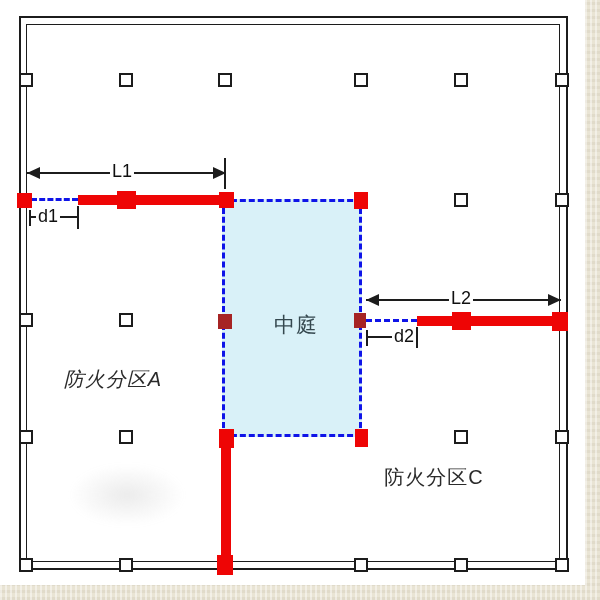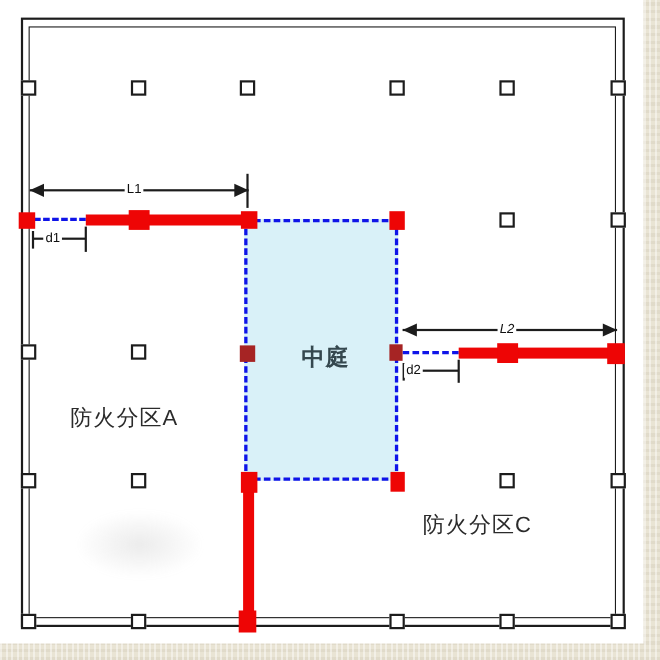--- a/index.html
+++ b/index.html
@@ -24,26 +24,26 @@
   }
   .wall{position:absolute;box-sizing:border-box;}
   #wall-outer{left:19px;top:16px;width:549px;height:554px;border:2px solid #1c1c1c;}
   #wall-inner{left:26px;top:24px;width:534px;height:538px;border:1.5px solid #1c1c1c;}
   #plan-layer div{position:absolute;box-sizing:border-box;}
   .zone-label{
     position:absolute;width:150px;text-align:center;
     font-size:20px;letter-spacing:1px;color:#2b2b2b;white-space:nowrap;
   }
   #zone-c{left:235px;top:108px;}
-  #zone-a{left:38px;top:366px;}
+  #zone-a{left:38px;top:366px;font-style:italic;}
   #zone-b{left:359px;top:464px;}
-  #atrium-label{left:221px;top:311px;font-size:21px;color:#35484f;font-weight:bold;}
+  #atrium-label{left:221px;top:311px;font-size:21px;color:#35484f;}
   .dim-label{
     position:absolute;transform:translate(-50%,-50%);
-    background:#ffffff;padding:0 2px;font-size:12px;color:#101010;line-height:1.1;
+    background:#ffffff;padding:0 2px;font-size:18px;color:#101010;line-height:1.1;
     white-space:nowrap;
   }
 </style>
 </head>
 <body>
 
 <div id="stage">
   <div id="canvas-white"></div>
   <div id="watermark"></div>
   <div id="wall-outer" class="wall"></div>
@@ -87,27 +87,27 @@
       <div style="left: 218px; top: 313.5px; width: 14px; height: 15px; background: rgb(166, 36, 36);"></div>
       <div style="left: 354px; top: 312.5px; width: 12px; height: 15px; background: rgb(166, 36, 36);"></div>
       <div style="left: 27px; top: 172px; width: 199px; height: 2px; background: rgb(28, 28, 28);"></div>
       <div style="left: 27px; top: 167px; width: 0px; height: 0px; border-style: solid; border-width: 6px 13px 6px 0px; border-color: transparent rgb(28, 28, 28) transparent transparent;"></div>
       <div style="left: 213px; top: 167px; width: 0px; height: 0px; border-style: solid; border-width: 6px 0px 6px 13px; border-color: transparent transparent transparent rgb(28, 28, 28);"></div>
       <div style="left: 224px; top: 158px; width: 2px; height: 31px; background: rgb(28, 28, 28);"></div>
       <span class="dim-label" style="left: 122px; top: 172px;">L1</span>
       <div style="left: 366px; top: 299px; width: 195px; height: 2px; background: rgb(28, 28, 28);"></div>
       <div style="left: 366px; top: 294px; width: 0px; height: 0px; border-style: solid; border-width: 6px 13px 6px 0px; border-color: transparent rgb(28, 28, 28) transparent transparent;"></div>
       <div style="left: 548px; top: 294px; width: 0px; height: 0px; border-style: solid; border-width: 6px 0px 6px 13px; border-color: transparent transparent transparent rgb(28, 28, 28);"></div>
-      <span class="dim-label" style="left: 461px; top: 299px; font-style: italic;">L2</span>
+      <span class="dim-label" style="left: 461px; top: 299px;">L2</span>
       <div style="left: 30px; top: 216px; width: 48px; height: 2px; background: rgb(28, 28, 28);"></div>
       <div style="left: 29px; top: 210px; width: 2px; height: 16px; background: rgb(28, 28, 28);"></div>
       <div style="left: 77px; top: 206px; width: 2px; height: 23px; background: rgb(28, 28, 28);"></div>
       <span class="dim-label" style="left: 48px; top: 217px;">d1</span>
       <div style="left: 367px; top: 336px; width: 50px; height: 2px; background: rgb(28, 28, 28);"></div>
       <div style="left: 366px; top: 330px; width: 2px; height: 16px; background: rgb(28, 28, 28);"></div>
       <div style="left: 416px; top: 327px; width: 2px; height: 21px; background: rgb(28, 28, 28);"></div>
-      <span class="dim-label" style="left: 376px; top: 337px;">d2</span>
+      <span class="dim-label" style="left: 404px; top: 337px;">d2</span>
     </div>
 
   <div class="zone-label" id="zone-a">防火分区A</div>
   <div class="zone-label" id="zone-b">防火分区C</div>
   <div class="zone-label" id="atrium-label">中庭</div>
 </div>
 
 </body></html>

